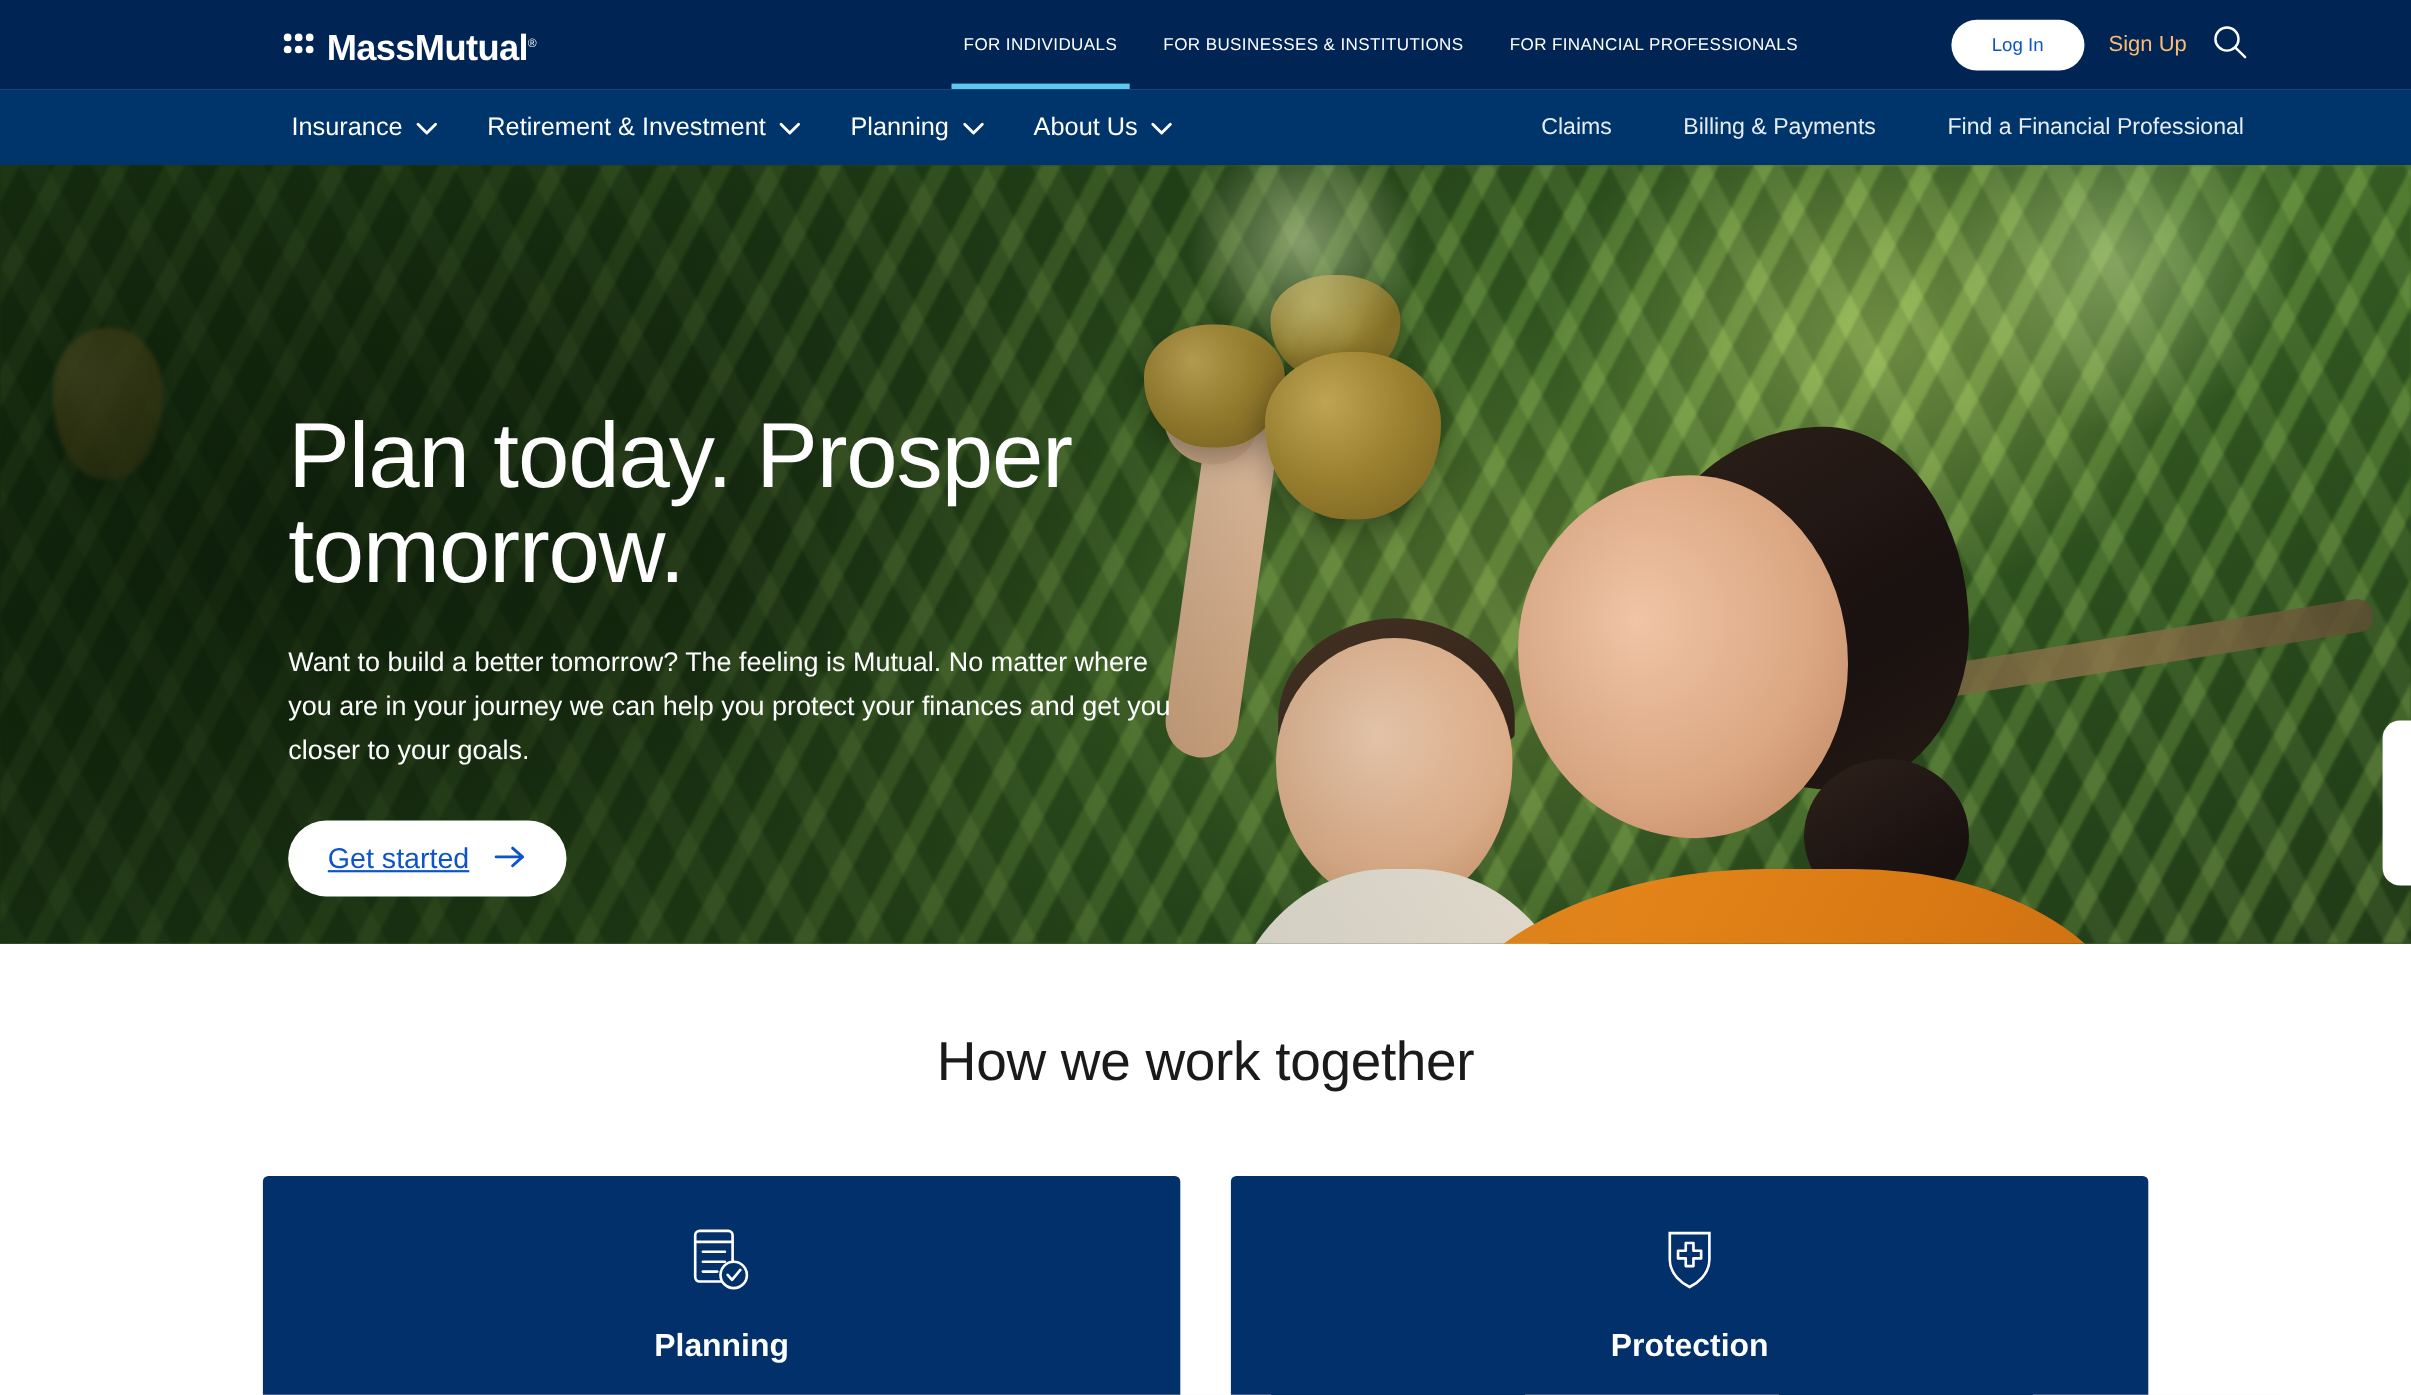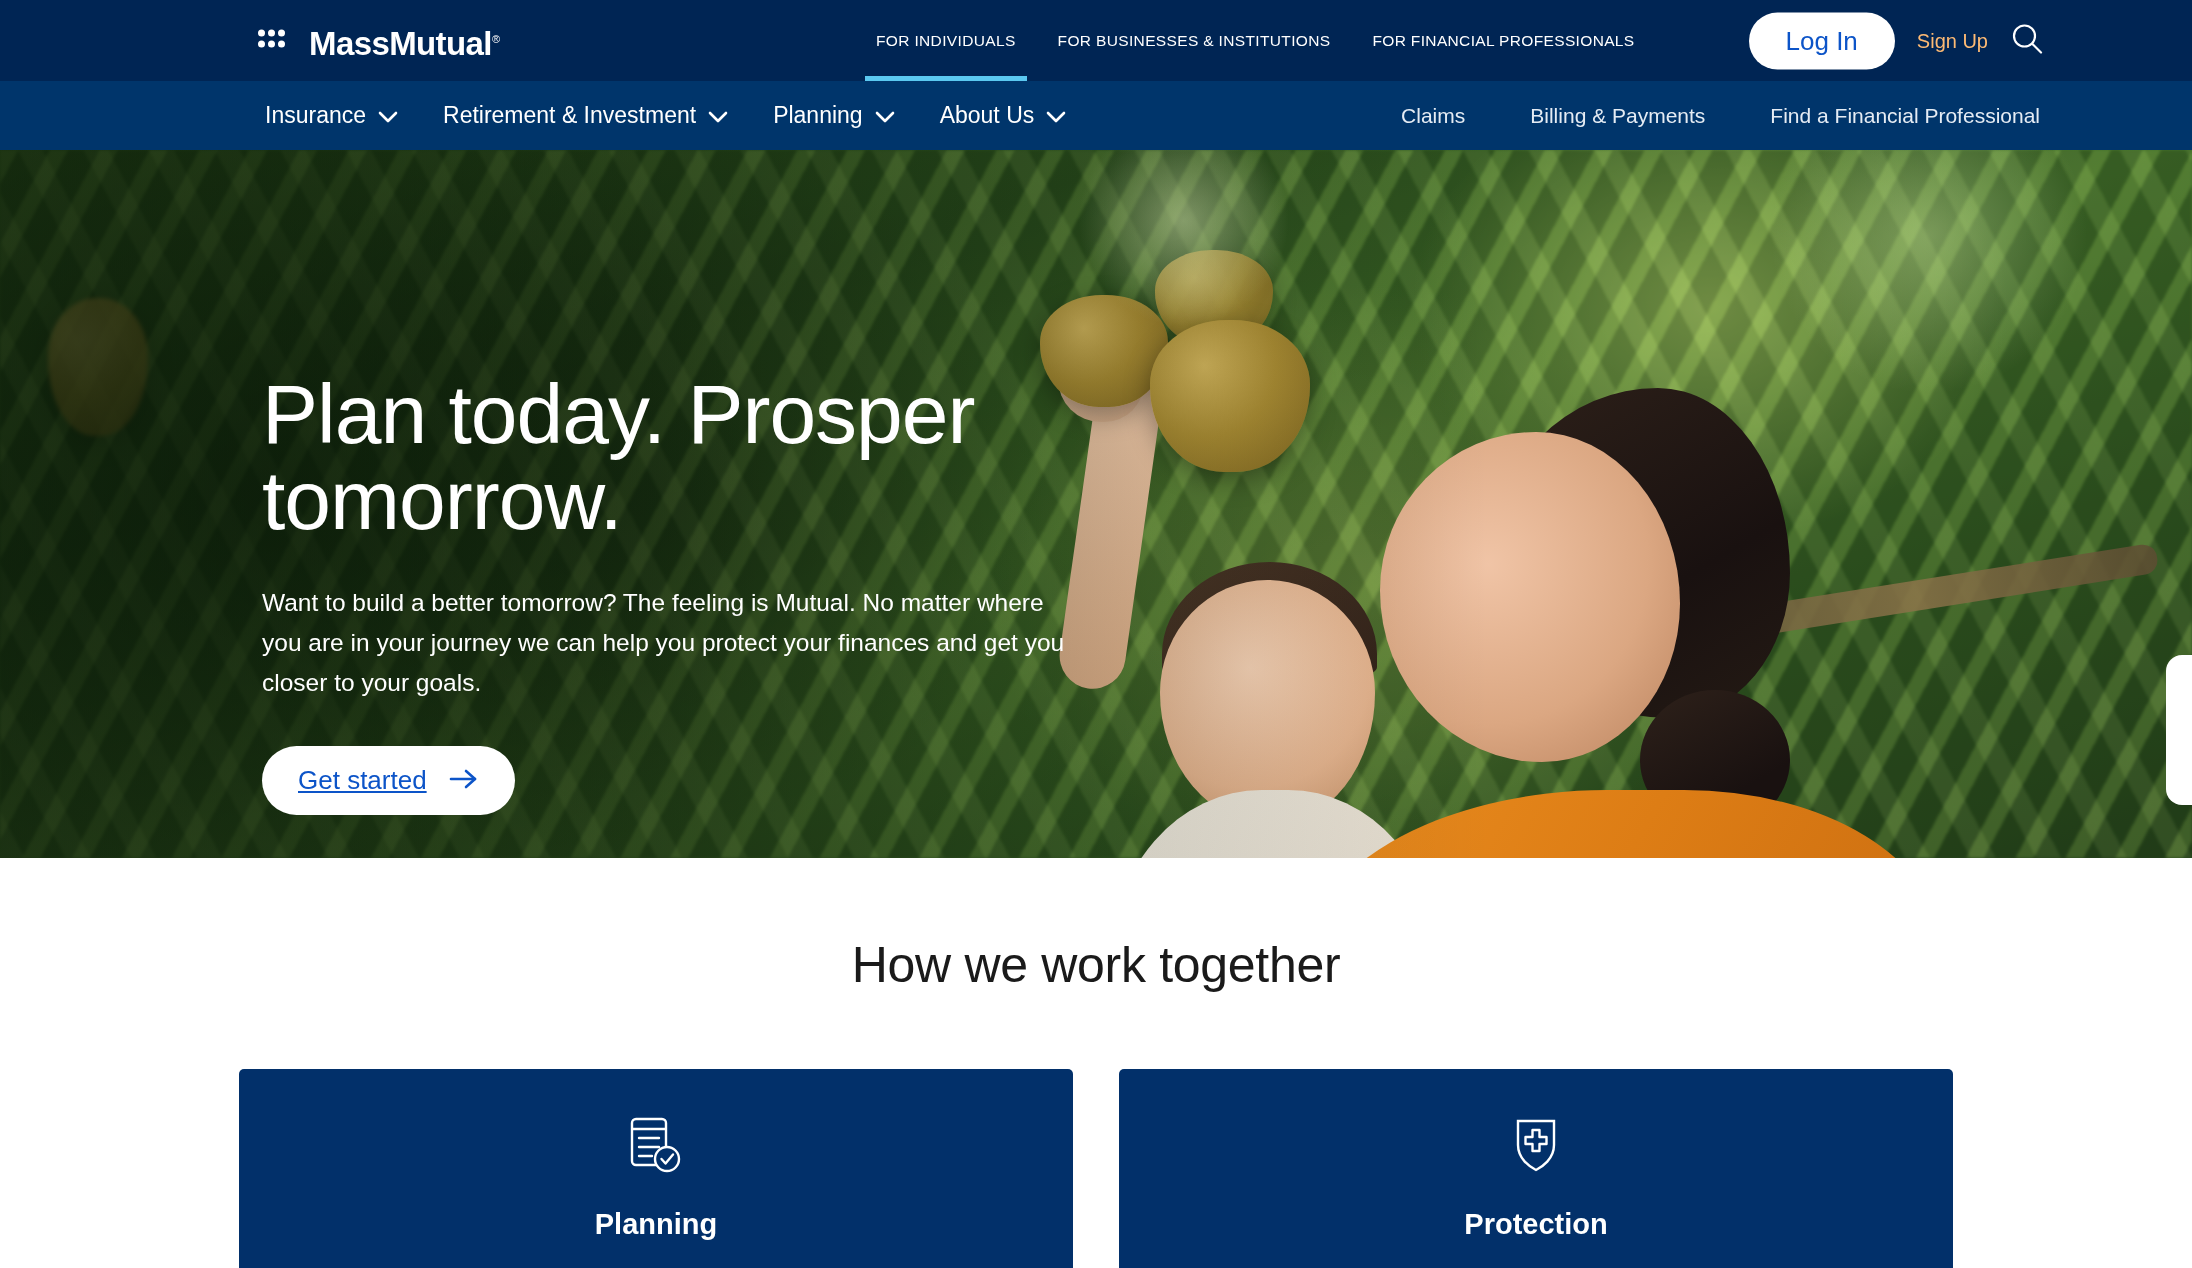--- a/index.html
+++ b/index.html
@@ -13,21 +13,21 @@
   
   .topbar{
     position:relative;
     height:81px;
     background:#002554;
     display:flex;
     align-items:center;
   }
   .logo{
     position:absolute; left:258px; top:50%; transform:translateY(-50%);
-    display:flex; align-items:flex-start; gap:23px;
+    display:flex; align-items:center; gap:11px;
   }
   .logo-dots{ width:28px; height:30px; position:relative; }
   .logo-dots i{
     position:absolute; width:7px; height:7px; border-radius:50%;
     background:#ffffff; display:block;
   }
   .logo-dots i:nth-child(1){ left:0px;  top:16px; }
   .logo-dots i:nth-child(2){ left:0px;  top:5px;  }
   .logo-dots i:nth-child(3){ left:10px; top:16px; }
   .logo-dots i:nth-child(4){ left:10px; top:5px;  }
@@ -53,21 +53,21 @@
     content:""; position:absolute; left:10px; right:10px; bottom:0;
     height:5px; background:#5bc8f0;
   }
 
   .topbar-right{
     position:absolute; right:148px; top:50%; transform:translateY(-50%);
     display:flex; align-items:center; gap:22px;
   }
   .login-btn{
     background:#ffffff; color:#0c54c8; border:none; border-radius:30px;
-    font-size:26px; padding:13px 37px; cursor:pointer;
+    font-size:17px; padding:13px 37px; cursor:pointer;
     font-family:"Liberation Sans", sans-serif;
   }
   .signup-link{
     color:#fdba74; font-size:20px; cursor:pointer; white-space:nowrap;
   }
   .search-icon{ cursor:pointer; display:block; }
 
   
   .mainnav{
     position:relative; height:69px; background:#00356b;

